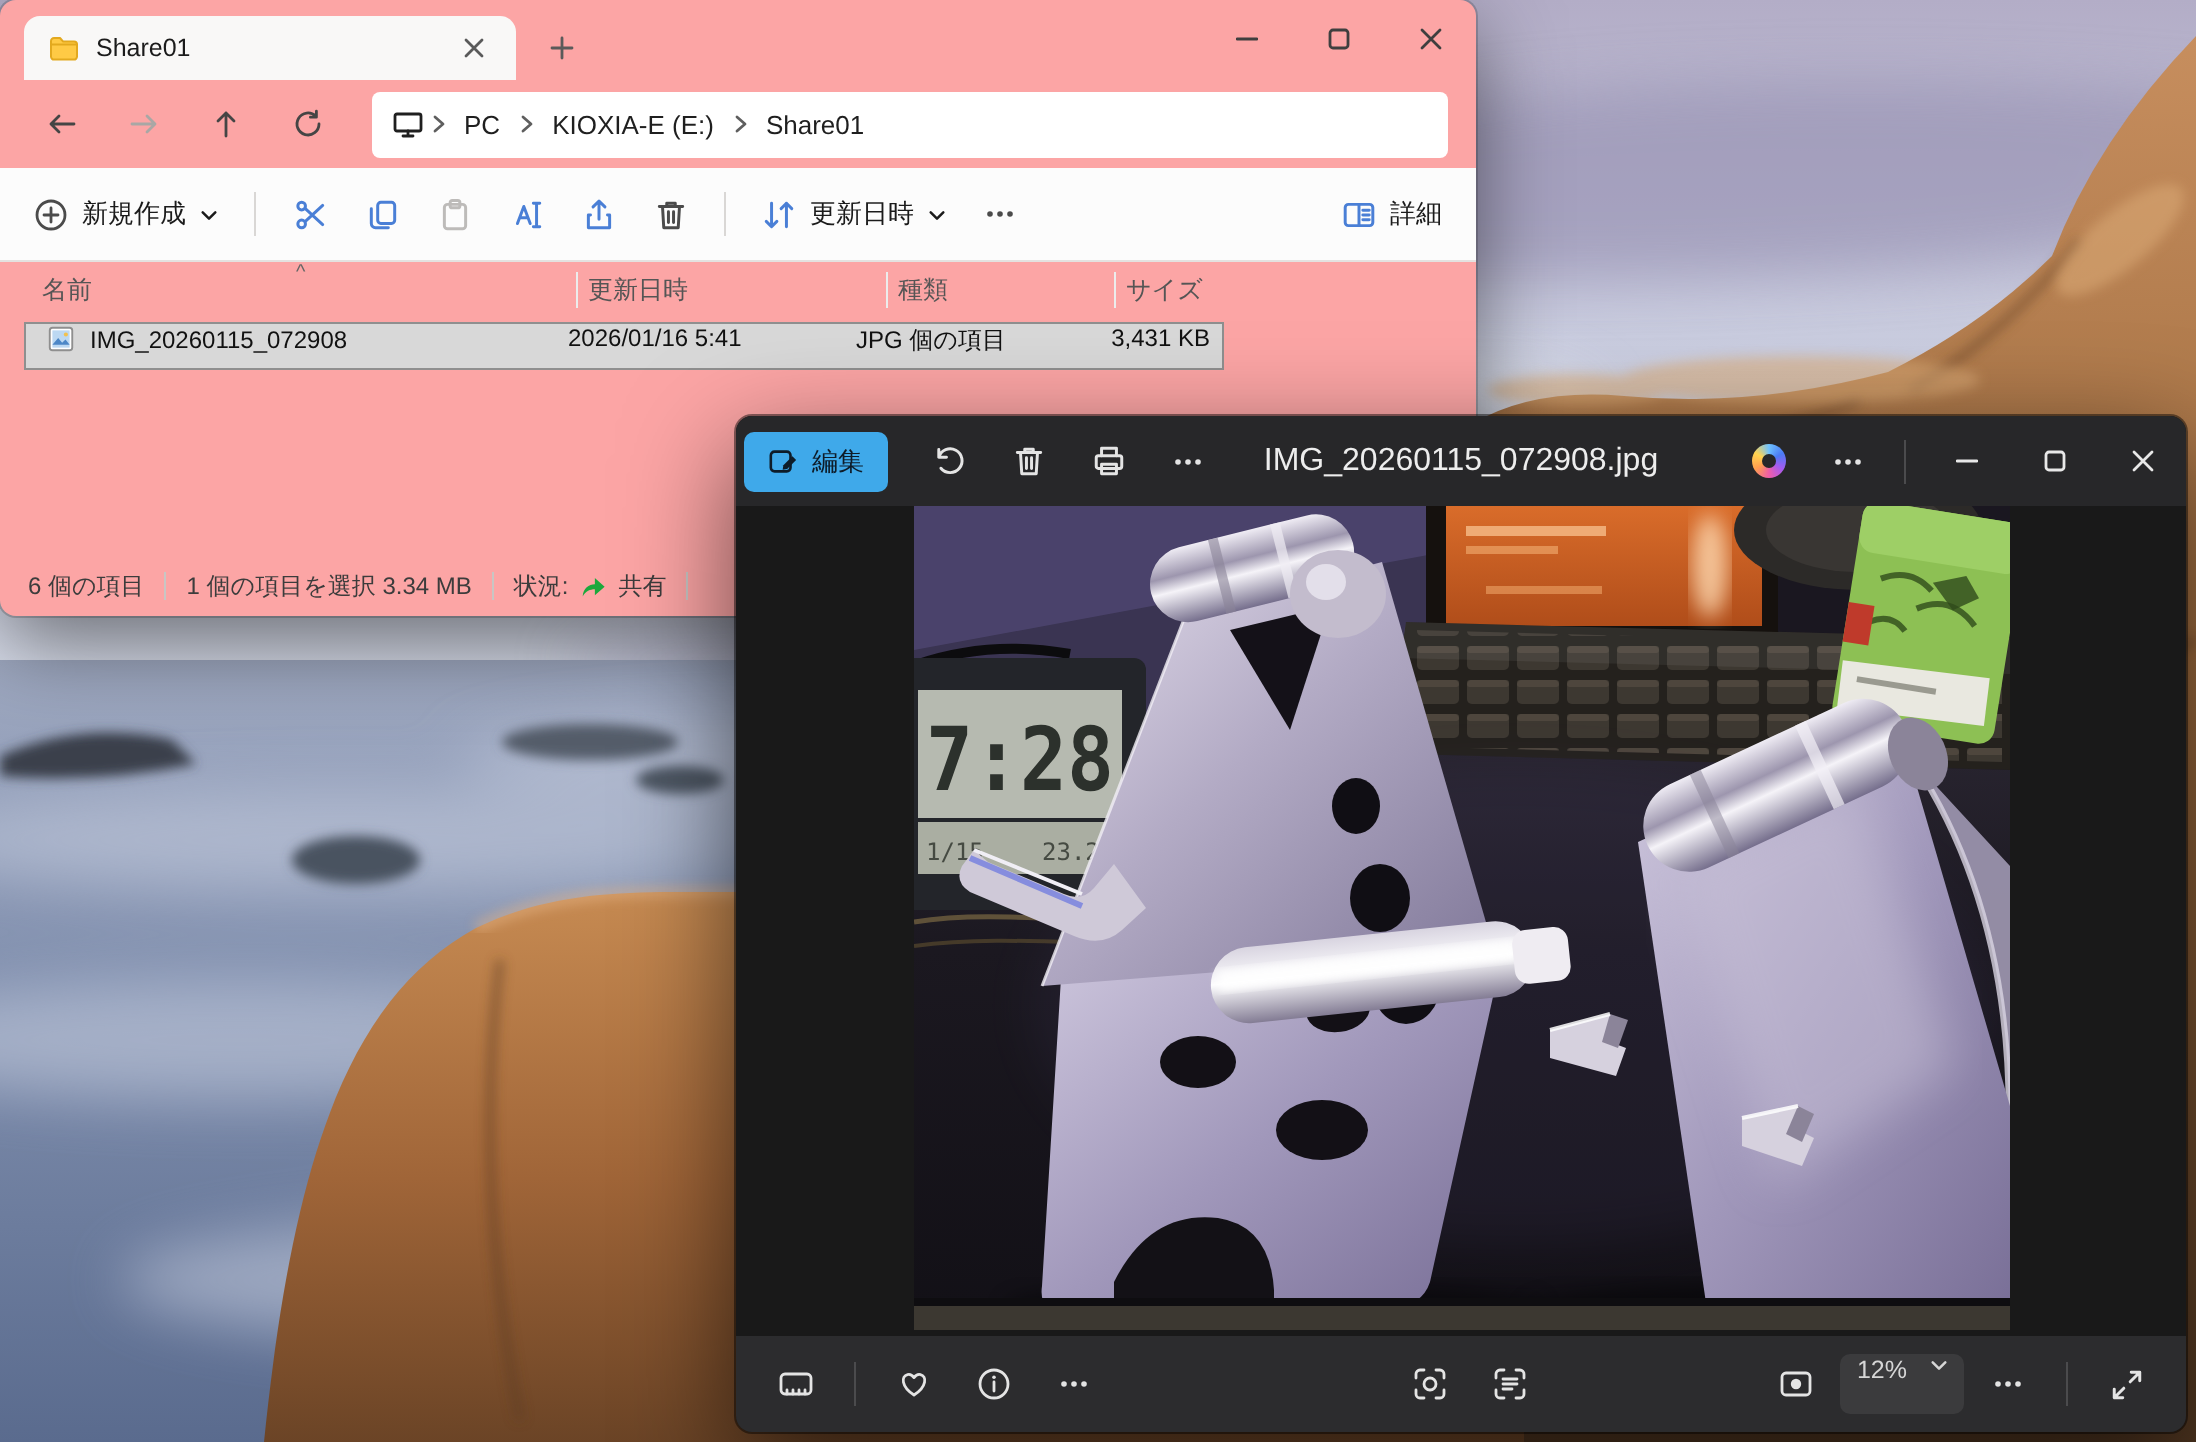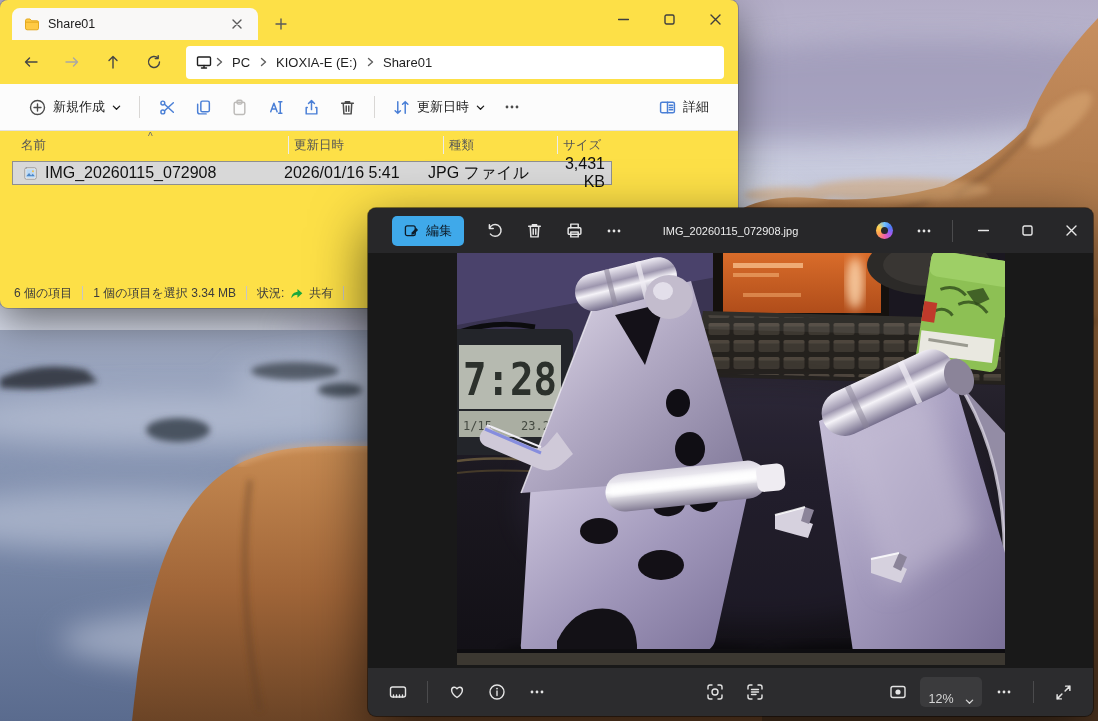--- a/index.html
+++ b/index.html
@@ -9,21 +9,21 @@
   .desktop{position:absolute;inset:0}
   .wallpaper{position:absolute;inset:0;width:1098px;height:721px;display:block}
 
   
   .i{display:block;fill:none;stroke:currentColor;stroke-width:1.4;stroke-linecap:round;stroke-linejoin:round}
   .btn{display:flex;align-items:center;justify-content:center;border:none;background:transparent;padding:0;cursor:default;color:#454545}
   .vdiv{width:1px;height:22px;background:#d9d7d5;margin:0 9px}
 
   
   .xw{position:absolute;left:0;top:0;width:738px;height:308px;border-radius:8px;
-      background:#fde047;box-shadow:0 14px 42px rgba(0,0,0,.5),0 0 0 1px rgba(0,0,0,.18);
+      background:#fca5a5;box-shadow:0 14px 42px rgba(0,0,0,.5),0 0 0 1px rgba(0,0,0,.18);
       display:flex;flex-direction:column;overflow:hidden}
   .x-tabbar{height:40px;display:flex;align-items:flex-end;padding-left:12px;position:relative;flex:none}
   .x-tab{width:226px;height:32px;background:#f9f8f7;border-radius:8px 8px 0 0;display:flex;align-items:center;
          gap:8px;padding:0 8px 0 12px;font-size:12.5px;color:#1b1b1b}
   .x-tab-label{flex:1;white-space:nowrap;overflow:hidden}
   .x-tabclose,.x-newtab{width:26px;height:26px;border-radius:4px;color:#5a5a5a}
   .x-newtab{margin:0 0 3px 10px}
   .x-caption{position:absolute;right:0;top:0;height:38px;display:flex}
   .x-capbtn{width:46px;height:38px;color:#3f3f3f}
   .x-addr{height:44px;display:flex;align-items:center;padding:0 14px;gap:7px;flex:none}
@@ -33,56 +33,56 @@
                padding:0 10px;margin-left:8px;font-size:13px;color:#1f1f1f;gap:2px;overflow:hidden}
   .x-crumb{padding:0 6px;white-space:nowrap}
   .x-chev{color:#5f5f5f;flex:none}
   .x-searchpill{width:160px;height:33px;background:#fff;border-radius:4px;display:flex;align-items:center;
                 margin-left:10px;padding:0 8px 0 12px;overflow:hidden;flex:none}
   .x-searchpill input{flex:1;min-width:0;border:none;outline:none;font-size:12.5px;color:#1f1f1f;background:transparent;
                       font-family:inherit}
   .x-searchpill input::placeholder{color:#8a8a8a;opacity:1}
   .x-search-ic{color:#5f5f5f;flex:none}
   .x-toolbar{height:46px;background:#fcfcfc;border-bottom:1px solid #e4e2e0;display:flex;align-items:center;
-             padding:0 20px;flex:none}
+             padding:0 8px;flex:none}
   .x-tbtn{height:34px;border-radius:4px;display:flex;align-items:center;gap:7px;padding:0 9px;font-size:13px;color:#1b1b1b}
   .x-ico{width:36px;height:34px;border-radius:4px}
   .blue{color:#4a7fd6}.gray{color:#bdbbb9}.dark{color:#4b4b4b}
   .x-cols{height:28px;display:flex;align-items:center;padding-left:16px;font-size:12.5px;color:#555;flex:none;position:relative}
   .x-col{display:flex;align-items:center;height:18px;border-right:1px solid #ececec;padding-left:5px}
   .x-sortcaret{position:absolute;left:148px;top:0px;font-size:10px;color:#666}
   .c1{width:267px}.c2{width:149px}.c3{width:108px}.c4{width:80px;border-right:none}
-  .x-row{height:24px;margin:2px 0 0 12px;width:600px;display:flex;align-items:center;background:#d8d8d8;
-         border:1px solid #8f8f8f;font-size:16px;color:#111;flex:none;box-sizing:border-box}
+  .x-row{height:24px;margin:2px 0 0 12px;width:600px;display:flex;align-items:flex-start;background:#d8d8d8;
+         border:1px solid #8f8f8f;font-size:12px;color:#111;flex:none;box-sizing:border-box}
   .r1{width:271px;display:flex;align-items:center;gap:7px;padding-left:10px;box-sizing:border-box}
   .r2{width:144px}.r3{width:113px}.r4{width:64px;text-align:right}
   .x-status{height:30px;margin-top:auto;display:flex;align-items:center;padding:0 14px;font-size:12px;color:#3c3c3c;flex:none}
   .x-status .vsep{width:1px;height:14px;background:#c8c6c4;margin:0 10px}
   .x-status .grp{display:flex;align-items:center;gap:5px;white-space:nowrap}
 
   
   .pw{position:absolute;left:368px;top:208px;width:725px;height:508px;border-radius:8px;overflow:hidden;
       background:#191919;box-shadow:0 18px 55px rgba(0,0,0,.6),0 0 0 1px rgba(0,0,0,.45);
       display:flex;flex-direction:column;color:#e8e8e8}
-  .p-titlebar{height:45px;background:#272729;display:flex;align-items:center;padding-left:24px;position:relative;flex:none}
+  .p-titlebar{height:45px;background:#272729;display:flex;align-items:center;padding-left:4px;position:relative;flex:none}
   .p-edit{height:30px;background:#3fa9ea;color:#0e1c29;border-radius:5px;display:flex;align-items:center;gap:7px;
           padding:0 12px;font-size:13px;border:none;margin-right:10px}
   .p-tbtn{width:40px;height:34px;border-radius:5px;color:#e4e4e4}
-  .p-title{position:absolute;left:50%;transform:translateX(-50%);font-size:11px;color:#ededed;white-space:nowrap}
+  .p-title{position:absolute;left:50%;transform:translateX(-50%);font-size:16px;color:#ededed;white-space:nowrap}
   .p-capgroup{margin-left:auto;display:flex;align-items:center;height:45px}
   .p-capbtn{width:44px;height:45px;color:#e8e8e8}
   .p-sep{width:1px;height:22px;background:#4b4b4d;margin:0 8px}
   .copilot{position:relative;width:17px;height:17px;border-radius:50%;
            background:conic-gradient(#6ec1ff,#4b7bf5,#a35bf0,#ef5da8,#ff9e4f,#ffd34f,#6ec1ff)}
   .copilot::after{content:"";position:absolute;inset:5px;background:#272729;border-radius:50%}
   .p-body{flex:1;display:flex;justify-content:center;background:#191919;min-height:0}
   .p-photo{width:548px;height:412px;display:block}
   .p-tools{height:48px;background:#2c2c2e;display:flex;align-items:center;padding:0 10px;flex:none}
   .p-sep2{width:1px;height:22px;background:#4b4b4d;margin:0 9px}
-  .p-zoompill{height:30px;width:62px;background:#3b3b3d;border-radius:5px;display:flex;align-items:flex-end;
+  .p-zoompill{height:30px;width:62px;background:#3b3b3d;border-radius:5px;display:flex;align-items:flex-start;
               justify-content:center;gap:11px;font-size:12.5px;color:#d6d6d6;border:none;margin:0 2px}
   .sp1{width:138px;flex:none}.spf{flex:1}
 </style>
 </head>
 <body>
 
 <div class="desktop">
 
   <svg class="wallpaper" viewBox="0 0 1098 721" preserveAspectRatio="none">
     <defs>
@@ -338,21 +338,21 @@
       <div class="r1">
         <svg class="i" width="15" height="15" viewBox="0 0 16 16">
           <rect x="2" y="2" width="12" height="12" rx="1.5" fill="#fff" stroke="#8f8f8f" stroke-width="1"></rect>
           <rect x="3.4" y="3.4" width="9.2" height="9.2" fill="#bcd8f2" stroke="none"></rect>
           <path d="M3.4 11 L6.5 7.5 L8.6 10 L10.4 8.2 L12.6 11 Z" fill="#4d87c7" stroke="none"></path>
           <circle cx="10.6" cy="5.6" r="1.1" fill="#f2c14e" stroke="none"></circle>
           </svg>
         <span>IMG_20260115_072908</span>
       </div>
       <div class="r2">2026/01/16 5:41</div>
-      <div class="r3">JPG ファイル</div>
+      <div class="r3">JPG 個の項目</div>
       <div class="r4">3,431 KB</div>
     </div>
 
     <div class="x-status">
       <span class="grp">6 個の項目</span>
       <span class="vsep"></span>
       <span class="grp">1 個の項目を選択  3.34 MB</span>
       <span class="vsep"></span>
       <span class="grp">
         <span>状況:</span>

